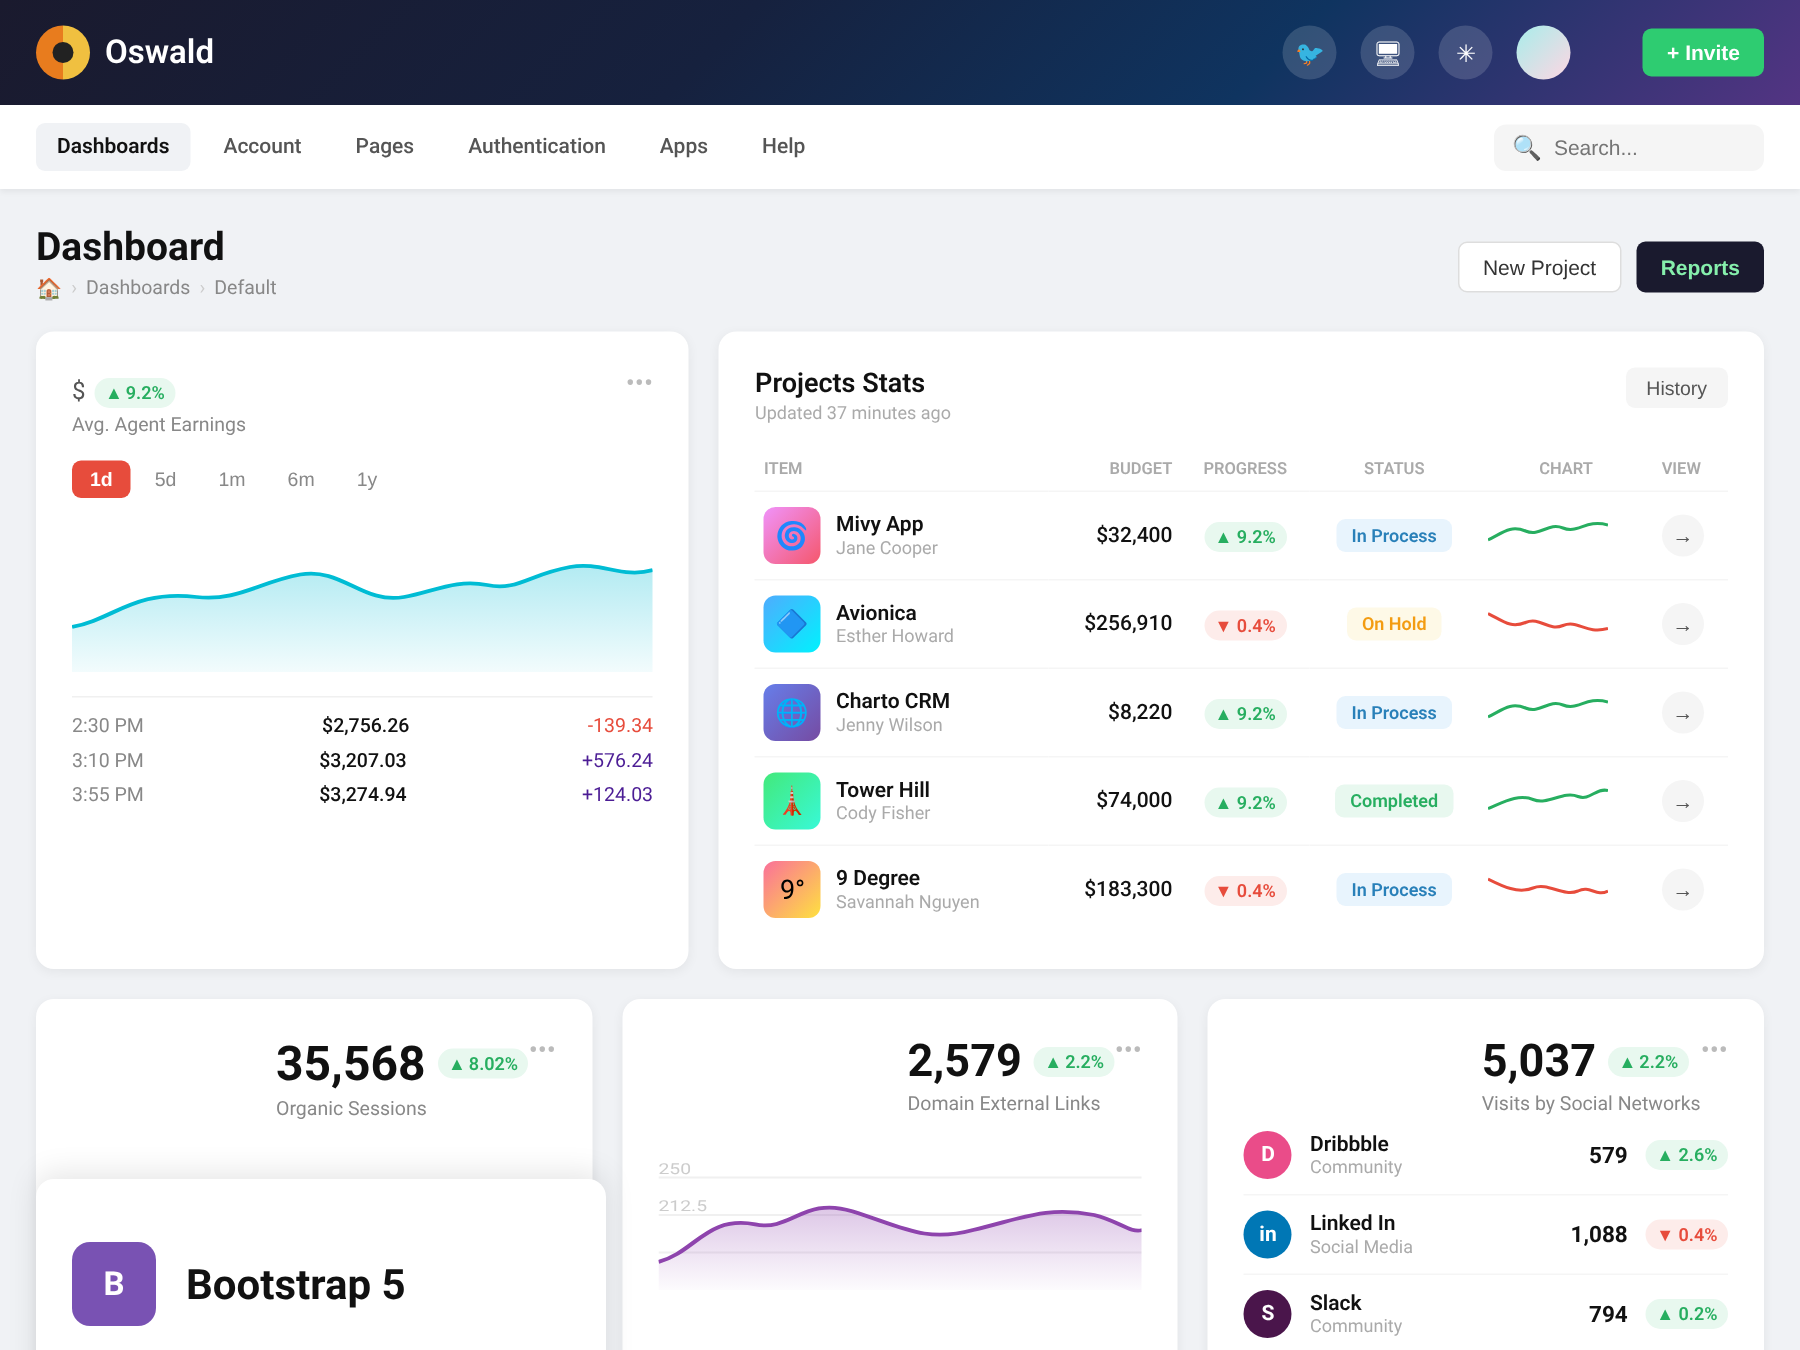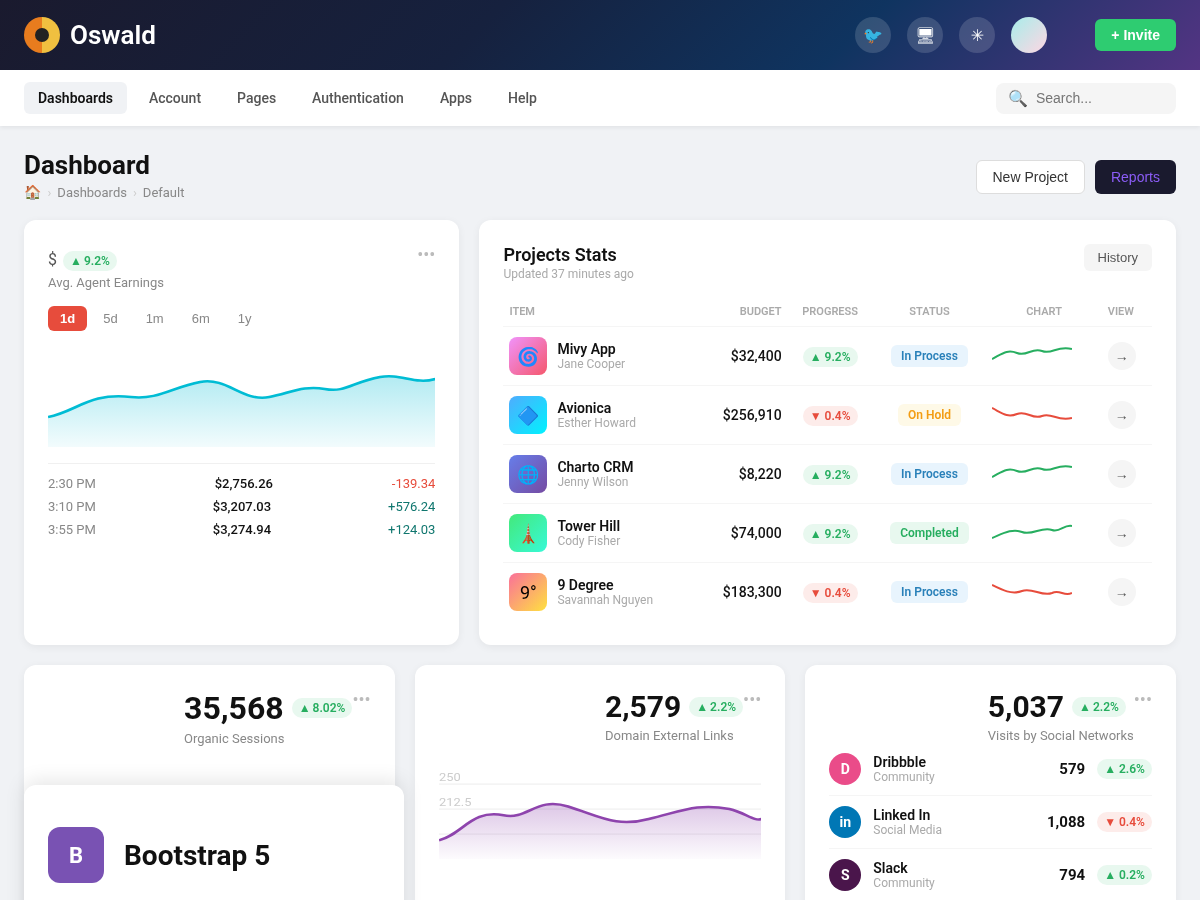--- a/index.html
+++ b/index.html
@@ -14,21 +14,21 @@
       padding: 0 24px;
       position: relative;
     }
     .topbar-logo { display: flex; align-items: center; gap: 10px; }
     .logo-circle {
       width: 36px; height: 36px; border-radius: 50%;
       background: conic-gradient(#f0c040 0deg 180deg, #e87c1e 180deg 360deg);
       display: flex; align-items: center; justify-content: center;
     }
     .logo-inner { width: 14px; height: 14px; border-radius: 50%; background: #222; }
-    .logo-text { color: #fff; font-size: 26px; font-weight: 600; }
+    .logo-text { color: #fff; font-size: 22px; font-weight: 600; }
     .topbar-right { margin-left: auto; display: flex; align-items: center; gap: 16px; }
     .topbar-icon { width: 36px; height: 36px; border-radius: 50%; background: rgba(255,255,255,0.15); display: flex; align-items: center; justify-content: center; cursor: pointer; color: white; font-size: 16px; }
     .topbar-avatar { width: 36px; height: 36px; border-radius: 50%; background: linear-gradient(135deg, #a8edea, #fed6e3); overflow: hidden; cursor: pointer; }
     .invite-btn {
       background: #2ecc71; color: white; border: none; padding: 8px 16px;
       border-radius: 6px; font-size: 14px; font-weight: 600; cursor: pointer;
       display: flex; align-items: center; gap: 6px; margin-left: 32px;
     }
 
     
@@ -68,21 +68,21 @@
     
     .page-content { padding: 24px; max-width: 1200px; }
 
     .page-header { display: flex; align-items: center; justify-content: space-between; margin-bottom: 20px; }
     .page-title-block h1 { font-size: 26px; font-weight: 700; color: #111; }
     .breadcrumb { display: flex; align-items: center; gap: 6px; margin-top: 4px; font-size: 13px; color: #888; }
     .breadcrumb-sep { color: #ccc; }
     .breadcrumb-home { font-size: 14px; }
     .page-actions { display: flex; gap: 10px; margin-top: 4px; }
     .btn-secondary { background: #fff; border: 1px solid #ddd; color: #333; padding: 8px 16px; border-radius: 6px; font-size: 14px; font-weight: 500; cursor: pointer; }
-    .btn-dark { background: #1a1a2e; border: none; color: #8b5cf6; padding: 8px 16px; border-radius: 6px; font-size: 14px; font-weight: 400; cursor: pointer; }
+    .btn-dark { background: #1a1a2e; border: none; color: #86efac; padding: 8px 16px; border-radius: 6px; font-size: 14px; font-weight: 700; cursor: pointer; }
 
     
     .grid-2col { display: grid; grid-template-columns: 1fr 1.6fr; gap: 20px; margin-bottom: 20px; }
     .grid-3col { display: grid; grid-template-columns: 1fr 1fr 1fr; gap: 20px; }
 
     
     .card { background: #fff; border-radius: 12px; padding: 24px; box-shadow: 0 2px 8px rgba(0,0,0,0.06); }
 
     
     .earnings-header { display: flex; align-items: flex-start; justify-content: space-between; }
@@ -99,21 +99,21 @@
     .time-btn.active { background: #e74c3c; color: #fff; font-weight: 600; }
 
     
     .chart-area { height: 100px; position: relative; margin-bottom: 16px; }
     .chart-line-svg { width: 100%; height: 100%; }
 
     .earnings-rows { border-top: 1px solid #f0f0f0; padding-top: 12px; display: flex; flex-direction: column; gap: 8px; }
     .earnings-row { display: flex; justify-content: space-between; align-items: center; font-size: 13px; }
     .earnings-row-time { color: #888; }
     .earnings-row-val { color: #111; font-weight: 500; }
-    .earnings-row-change.pos { color: #0f766e; }
+    .earnings-row-change.pos { color: #4c1d95; }
     .earnings-row-change.neg { color: #e74c3c; }
 
     
     .projects-header { display: flex; justify-content: space-between; align-items: flex-start; margin-bottom: 16px; }
     .projects-title { font-size: 18px; font-weight: 600; color: #111; }
     .projects-updated { font-size: 12px; color: #aaa; margin-top: 2px; }
     .history-btn { background: #f5f5f5; border: none; padding: 6px 14px; border-radius: 6px; font-size: 13px; color: #555; cursor: pointer; }
 
     .projects-table { width: 100%; border-collapse: collapse; }
     .projects-table th { font-size: 11px; font-weight: 600; color: #aaa; text-transform: uppercase; padding: 8px 6px; text-align: left; }

